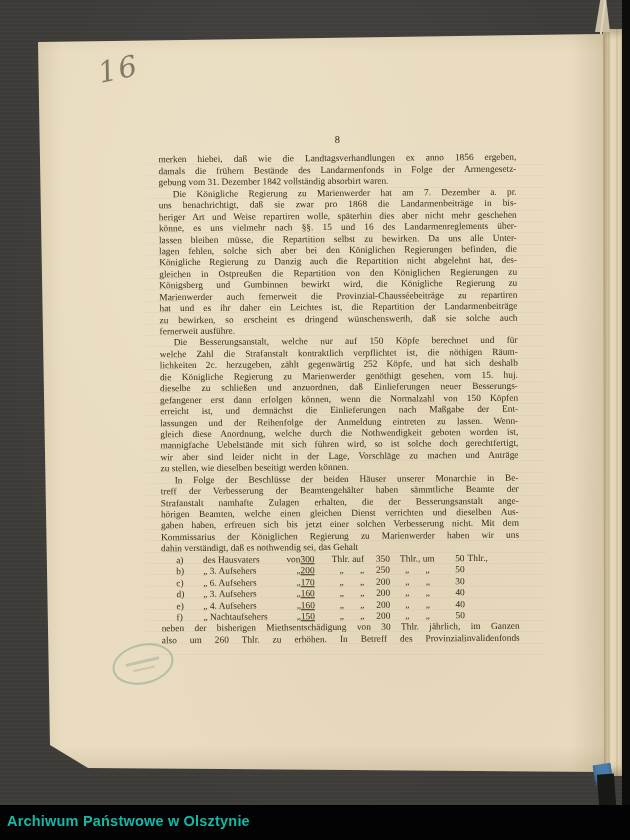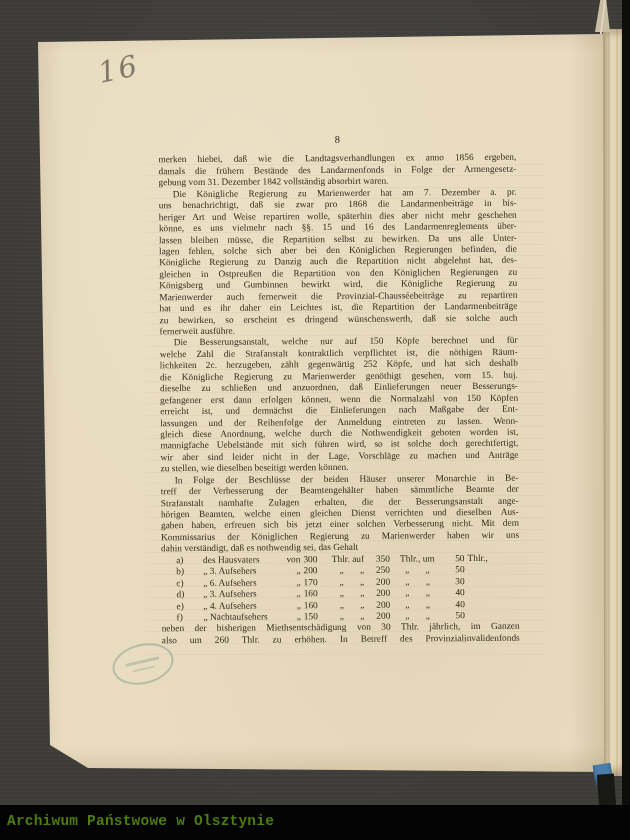--- a/index.html
+++ b/index.html
@@ -48,21 +48,21 @@
   .jline{text-align:justify;text-align-last:justify;white-space:normal;height:11.45px;}
   .pend{text-align:left;text-align-last:auto;}
   .indent{padding-left:14px;}
 
   
   .trow{display:flex;height:11.45px;padding-left:15px;}
   .tc{display:block;}
   .tc-letter{width:27px;}
   .tc-name{width:73px;}
   .tc-pre{width:25px;text-align:right;}
-  .tc-v1{width:20px;text-align:center;}
+  .tc-v1{width:20px;text-align:left;text-decoration:underline;}
   .tc-mid{width:44px;text-align:right;}
   .tc-v2{width:26px;text-align:right;}
   .tc-mid2{width:55px;text-align:center;}
   .tc-v3{width:20px;text-align:right;}
   .tc-tail{width:52px;padding-left:3px;}
   .dit{word-spacing:14px;}
 
   
   .pencil{position:absolute;left:62px;top:18px;font-size:29px;color:#6e685a;opacity:.85;
     font-style:italic;font-family:"DejaVu Serif", serif;transform:rotate(-12deg);
@@ -75,22 +75,22 @@
     background:rgba(95,140,125,.25);}
 
   
   .blue-tab{position:absolute;left:594px;top:764px;width:18px;height:20px;background:#4a7dab;
     transform:rotate(-9deg);box-shadow:inset 0 -4px 4px rgba(0,0,0,.35);}
   .clip-dark{position:absolute;left:598px;top:774px;width:17px;height:32px;background:#181814;
     transform:rotate(-4deg);}
 
   
   .bar{position:absolute;left:0;top:805px;width:630px;height:35px;background:#030303;z-index:5;}
-  .bar span{display:block;padding:8px 0 0 7px;color:#4d7c0f;font-size:14.5px;font-weight:bold;
-    font-family:Liberation Mono, monospace;letter-spacing:.2px;}
+  .bar span{display:block;padding:8px 0 0 7px;color:#14b8a6;font-size:14.5px;font-weight:bold;
+    font-family:Liberation Sans, sans-serif;letter-spacing:.2px;}
 </style>
 </head>
 <body>
 
 <div class="backdrop">
 
   <div class="edge-strip"></div>
   <div class="edge-top"></div>
   <div class="thread"></div>
   <div class="right-black"></div>

